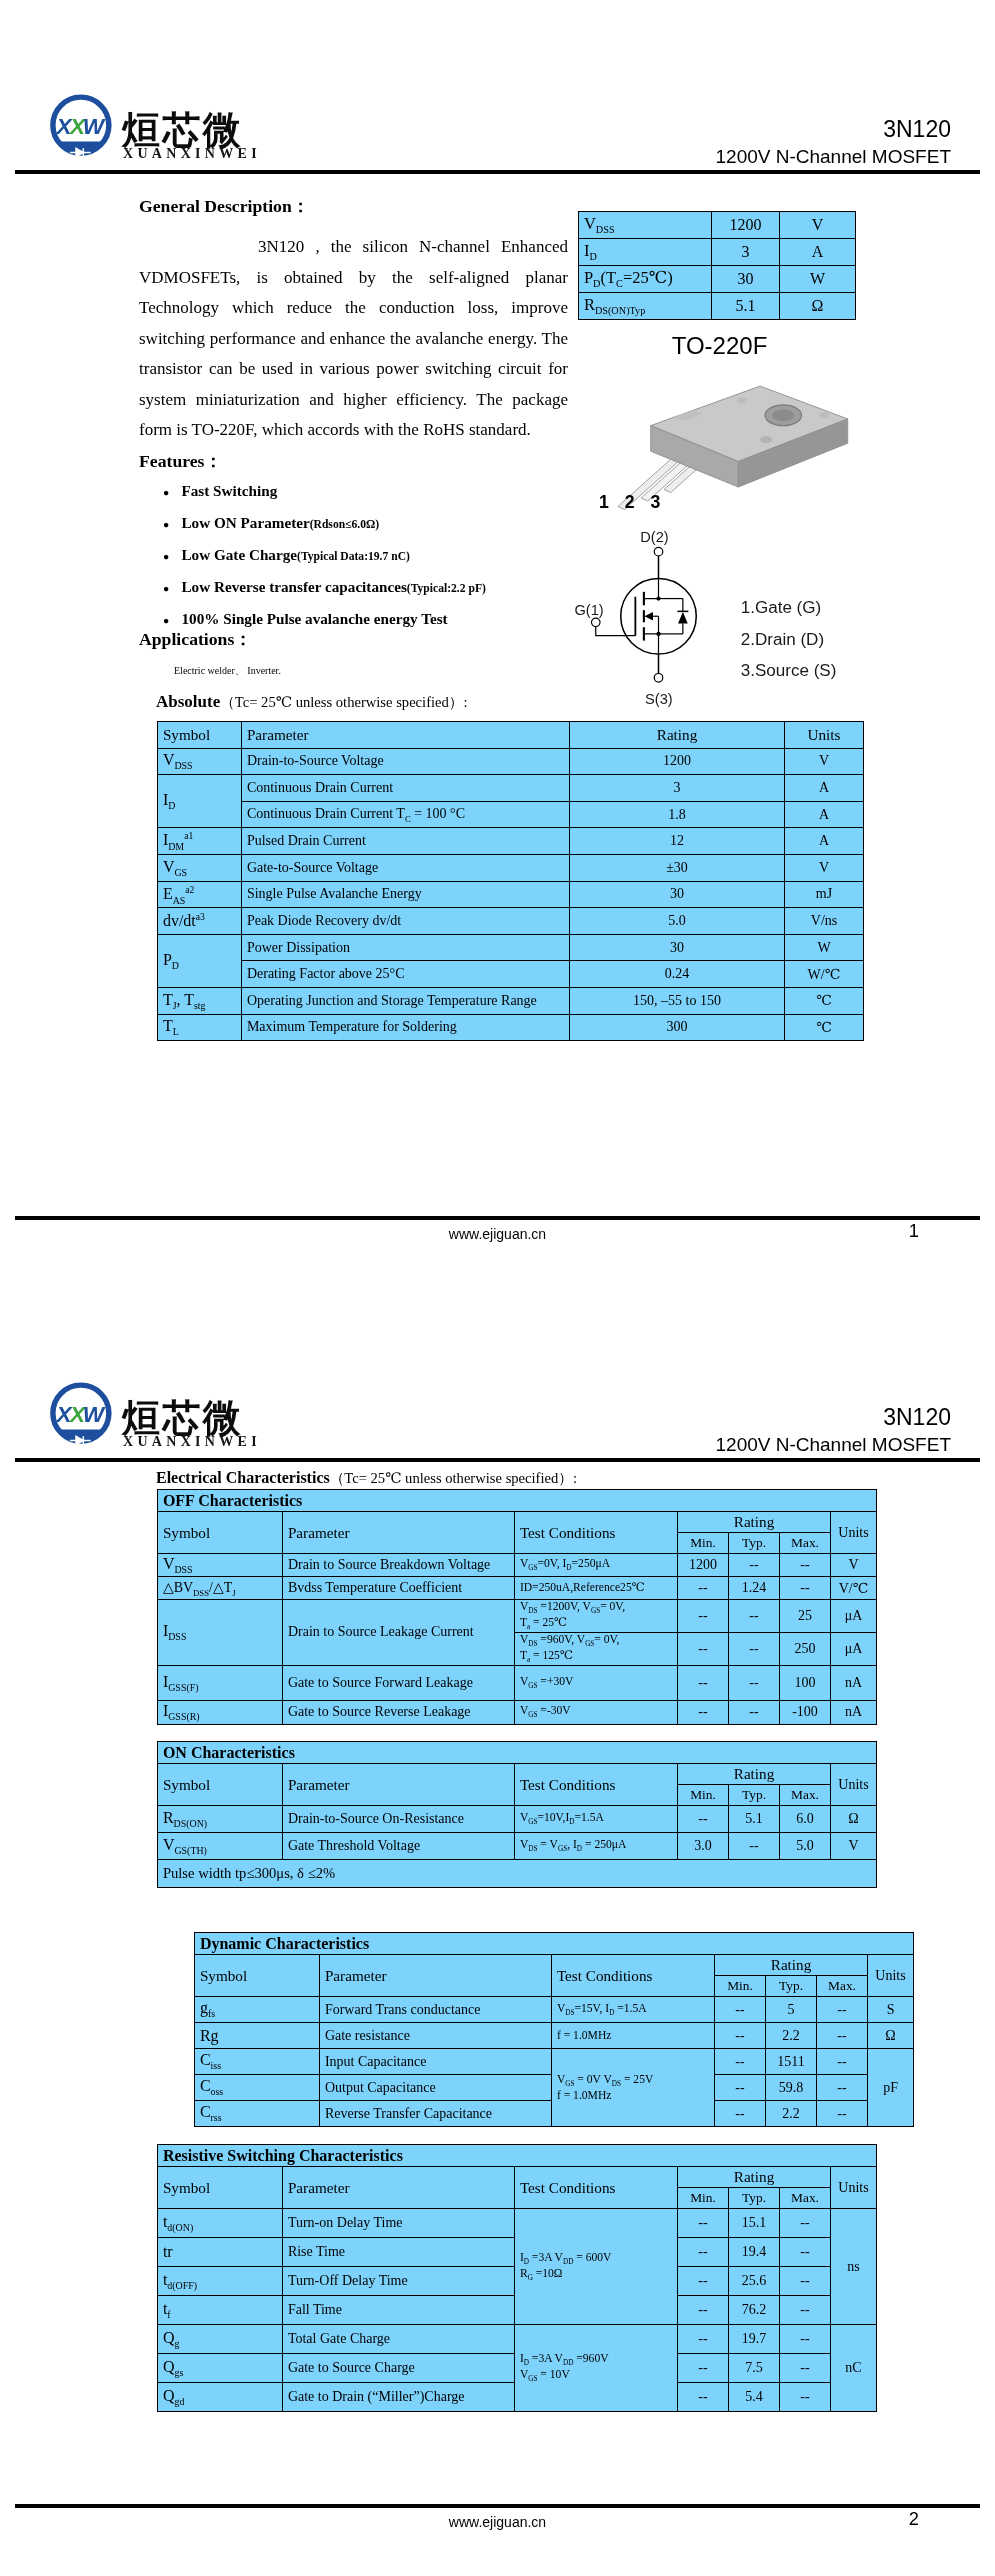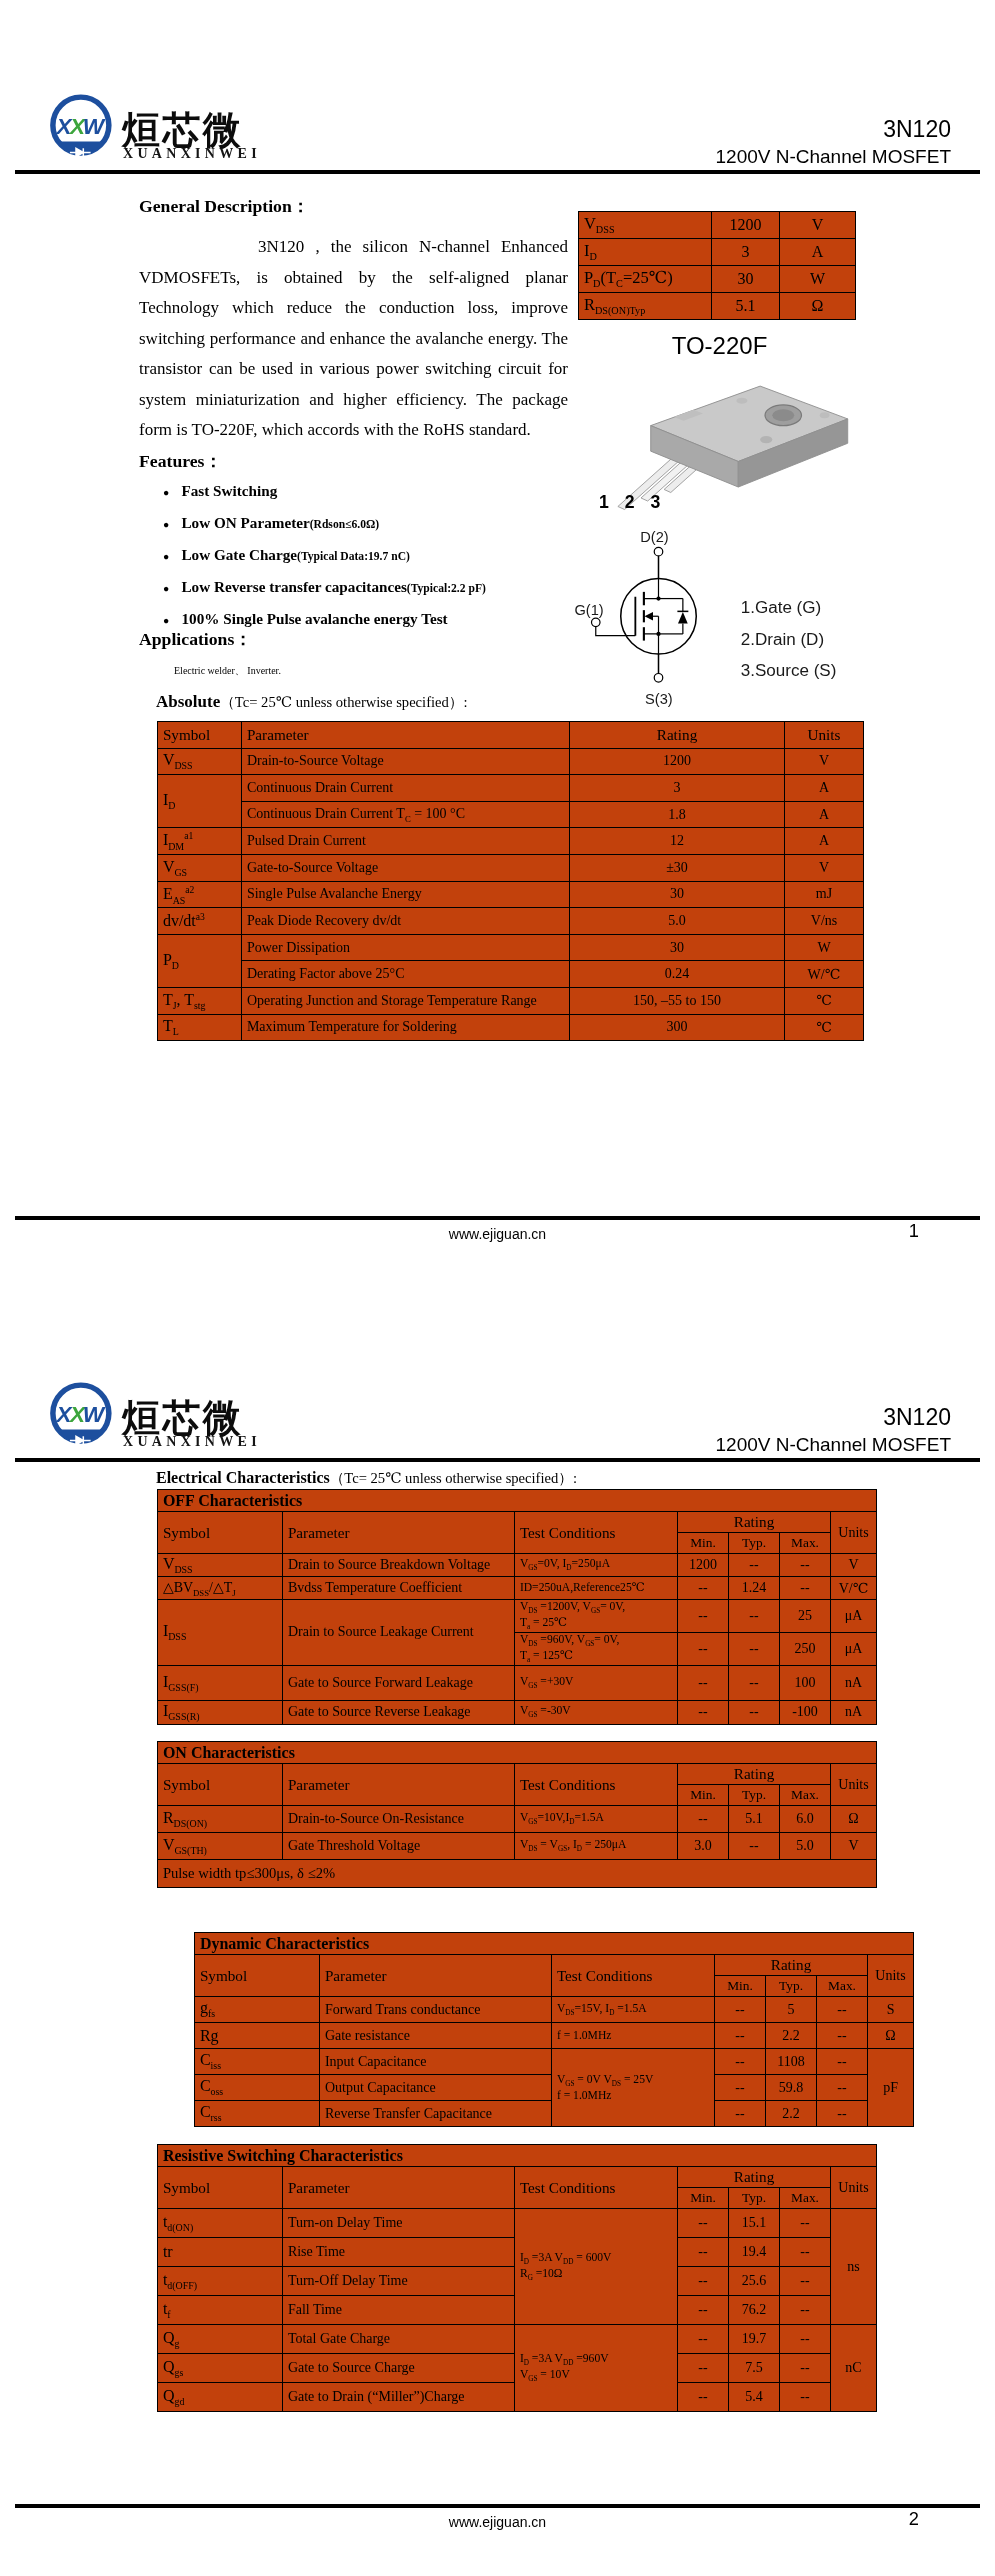--- a/index.html
+++ b/index.html
@@ -30,21 +30,21 @@
   .dot{font-size:10.4px;margin-right:12.2px;}
   .feat-main{font-weight:bold;font-size:15.2px;}
   .feat-note{font-weight:bold;font-size:11.6px;}
   .app-body{position:absolute;left:174px;top:664px;font-size:10px;}
   .abs-heading{position:absolute;left:156px;top:692px;font-size:14.6px;}
   .abs-heading b{font-size:17px;}
   .elec-heading{position:absolute;left:156px;top:181px;font-size:14.6px;}
   .elec-heading b{font-size:16px;}
 
   
-  table.t{position:absolute;border-collapse:collapse;table-layout:fixed;border:1.8px solid #000;background:#c2410c;}
+  table.t{position:absolute;border-collapse:collapse;table-layout:fixed;border:1.8px solid #000;background:#7dd3fc;}
   table.t td{border:1.2px solid #000;padding:0 4.9px;overflow:hidden;}
   td.c{text-align:center;padding:0 1.2px;}
   td.sym{font-size:16px;padding-left:7.3px;}
   td.par{font-size:14px;padding-left:7.3px;}
   td.cond{font-size:11.6px;line-height:1.2;padding-left:4.9px;}
   td.val{font-size:14px;text-align:center;padding:0 1.2px;}
   td.hd{font-size:15.2px;padding-left:7.3px;}
   td.hdc{font-size:15.2px;text-align:center;padding:0 1.2px;}
   td.mm{font-size:13.4px;text-align:center;padding:0 1.2px;}
   td.ttl{font-weight:bold;font-size:16px;padding-left:7.3px;}
@@ -495,21 +495,21 @@
         <td class="val">--</td>
         <td class="val">2.2</td>
         <td class="val">--</td>
         <td class="val">Ω</td>
       </tr>
       <tr style="height:26px">
         <td class="sym">C<sub>iss</sub></td>
         <td class="par">Input Capacitance</td>
         <td class="cond" rowspan="3">V<sub>GS</sub> = 0V V<sub>DS</sub> = 25V<br>f = 1.0MHz</td>
         <td class="val">--</td>
-        <td class="val">1108</td>
+        <td class="val">1511</td>
         <td class="val">--</td>
         <td class="val" rowspan="3">pF</td>
       </tr>
       <tr style="height:26px">
         <td class="sym">C<sub>oss</sub></td>
         <td class="par">Output Capacitance</td>
         <td class="val">--</td>
         <td class="val">59.8</td>
         <td class="val">--</td>
       </tr>

